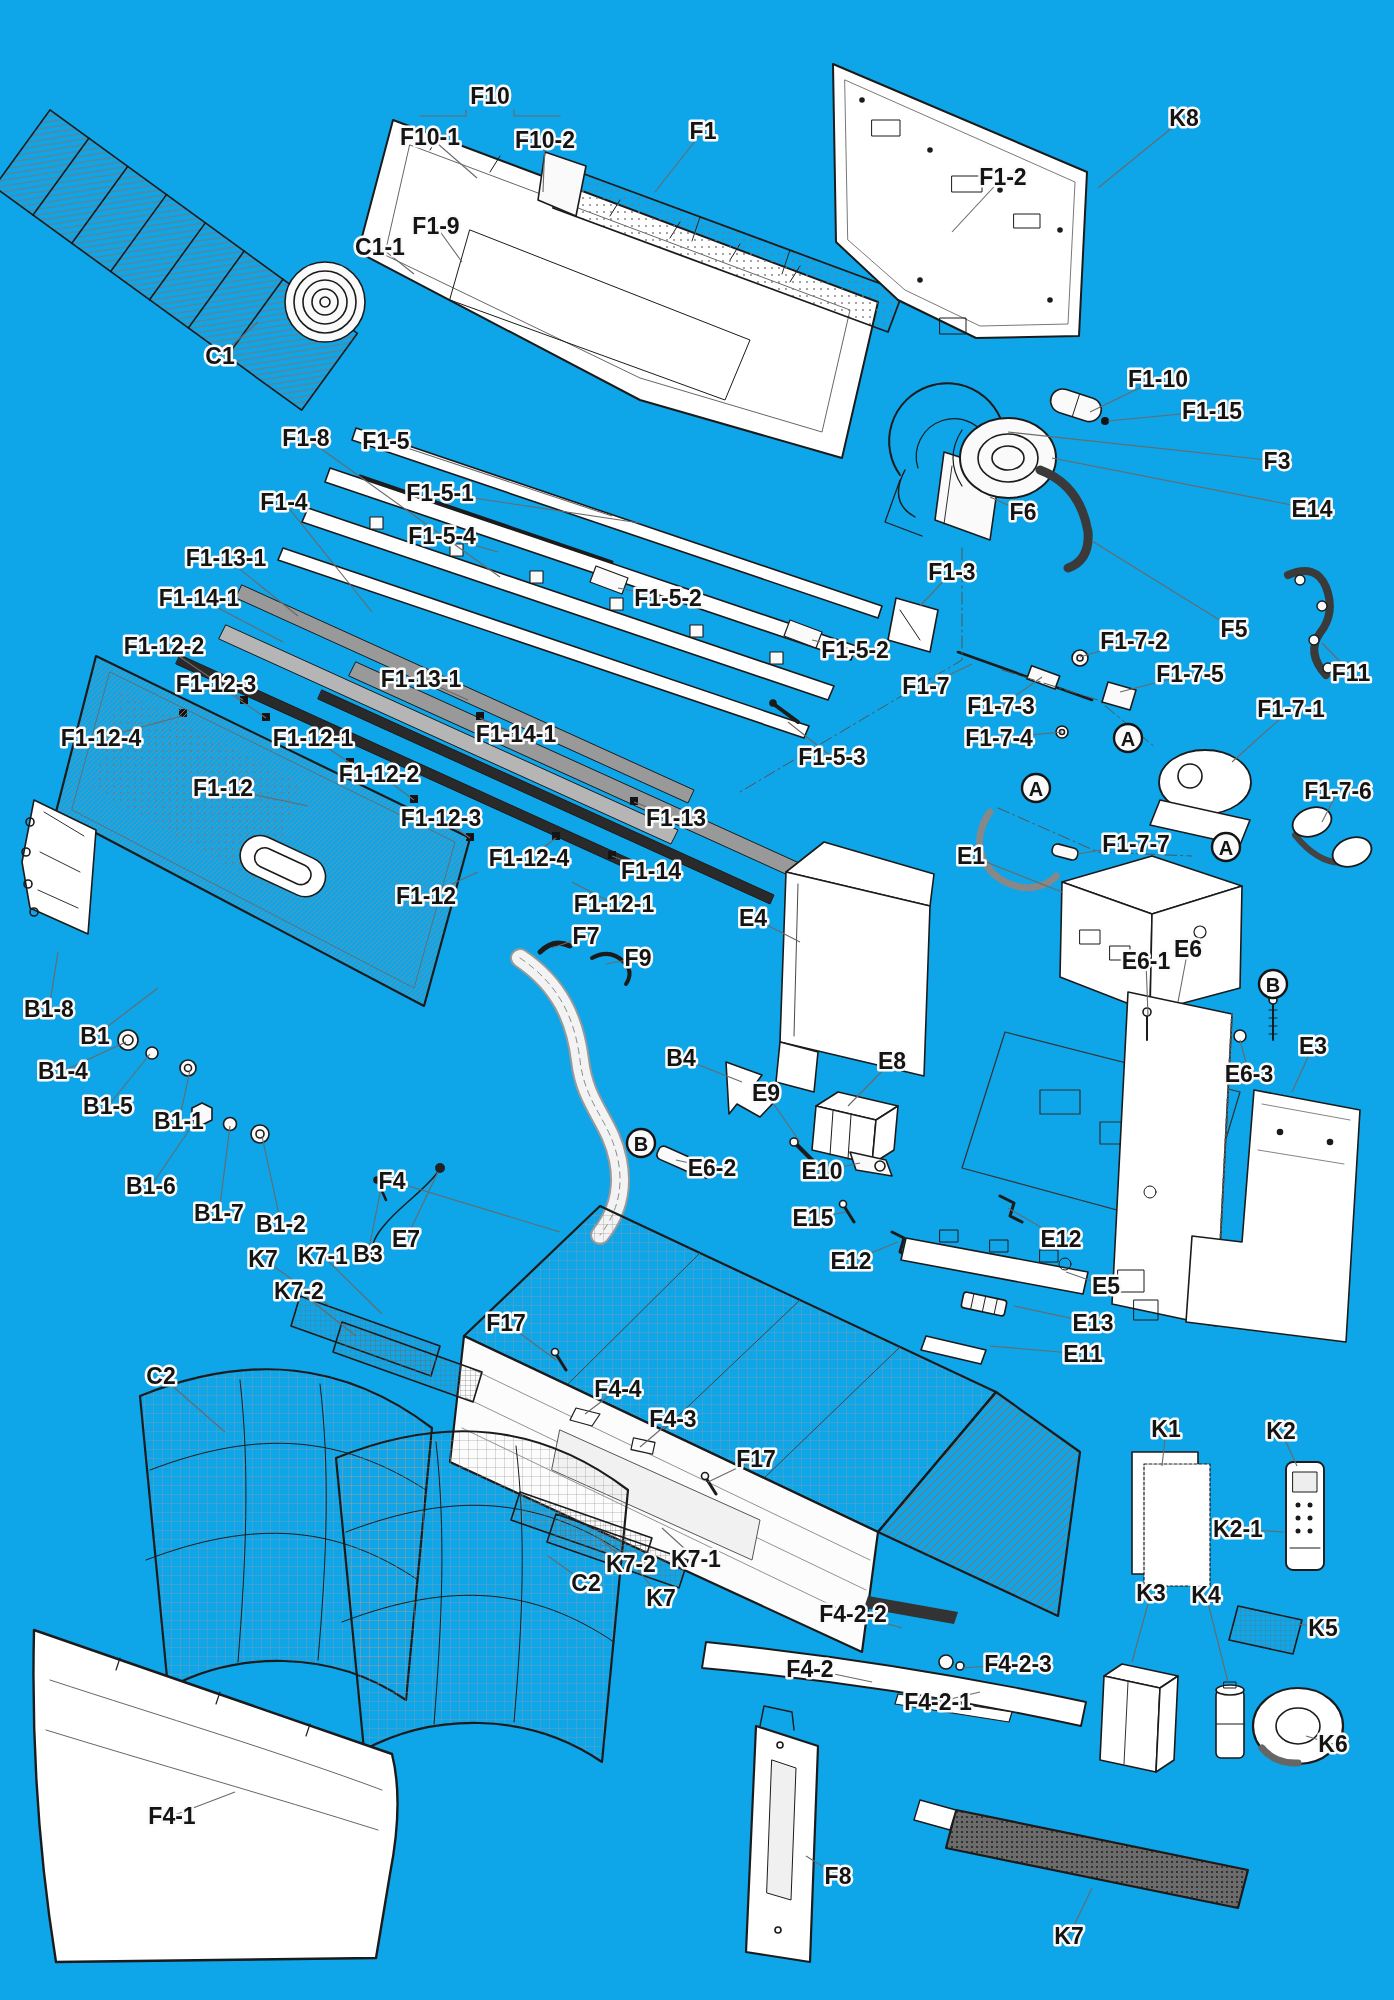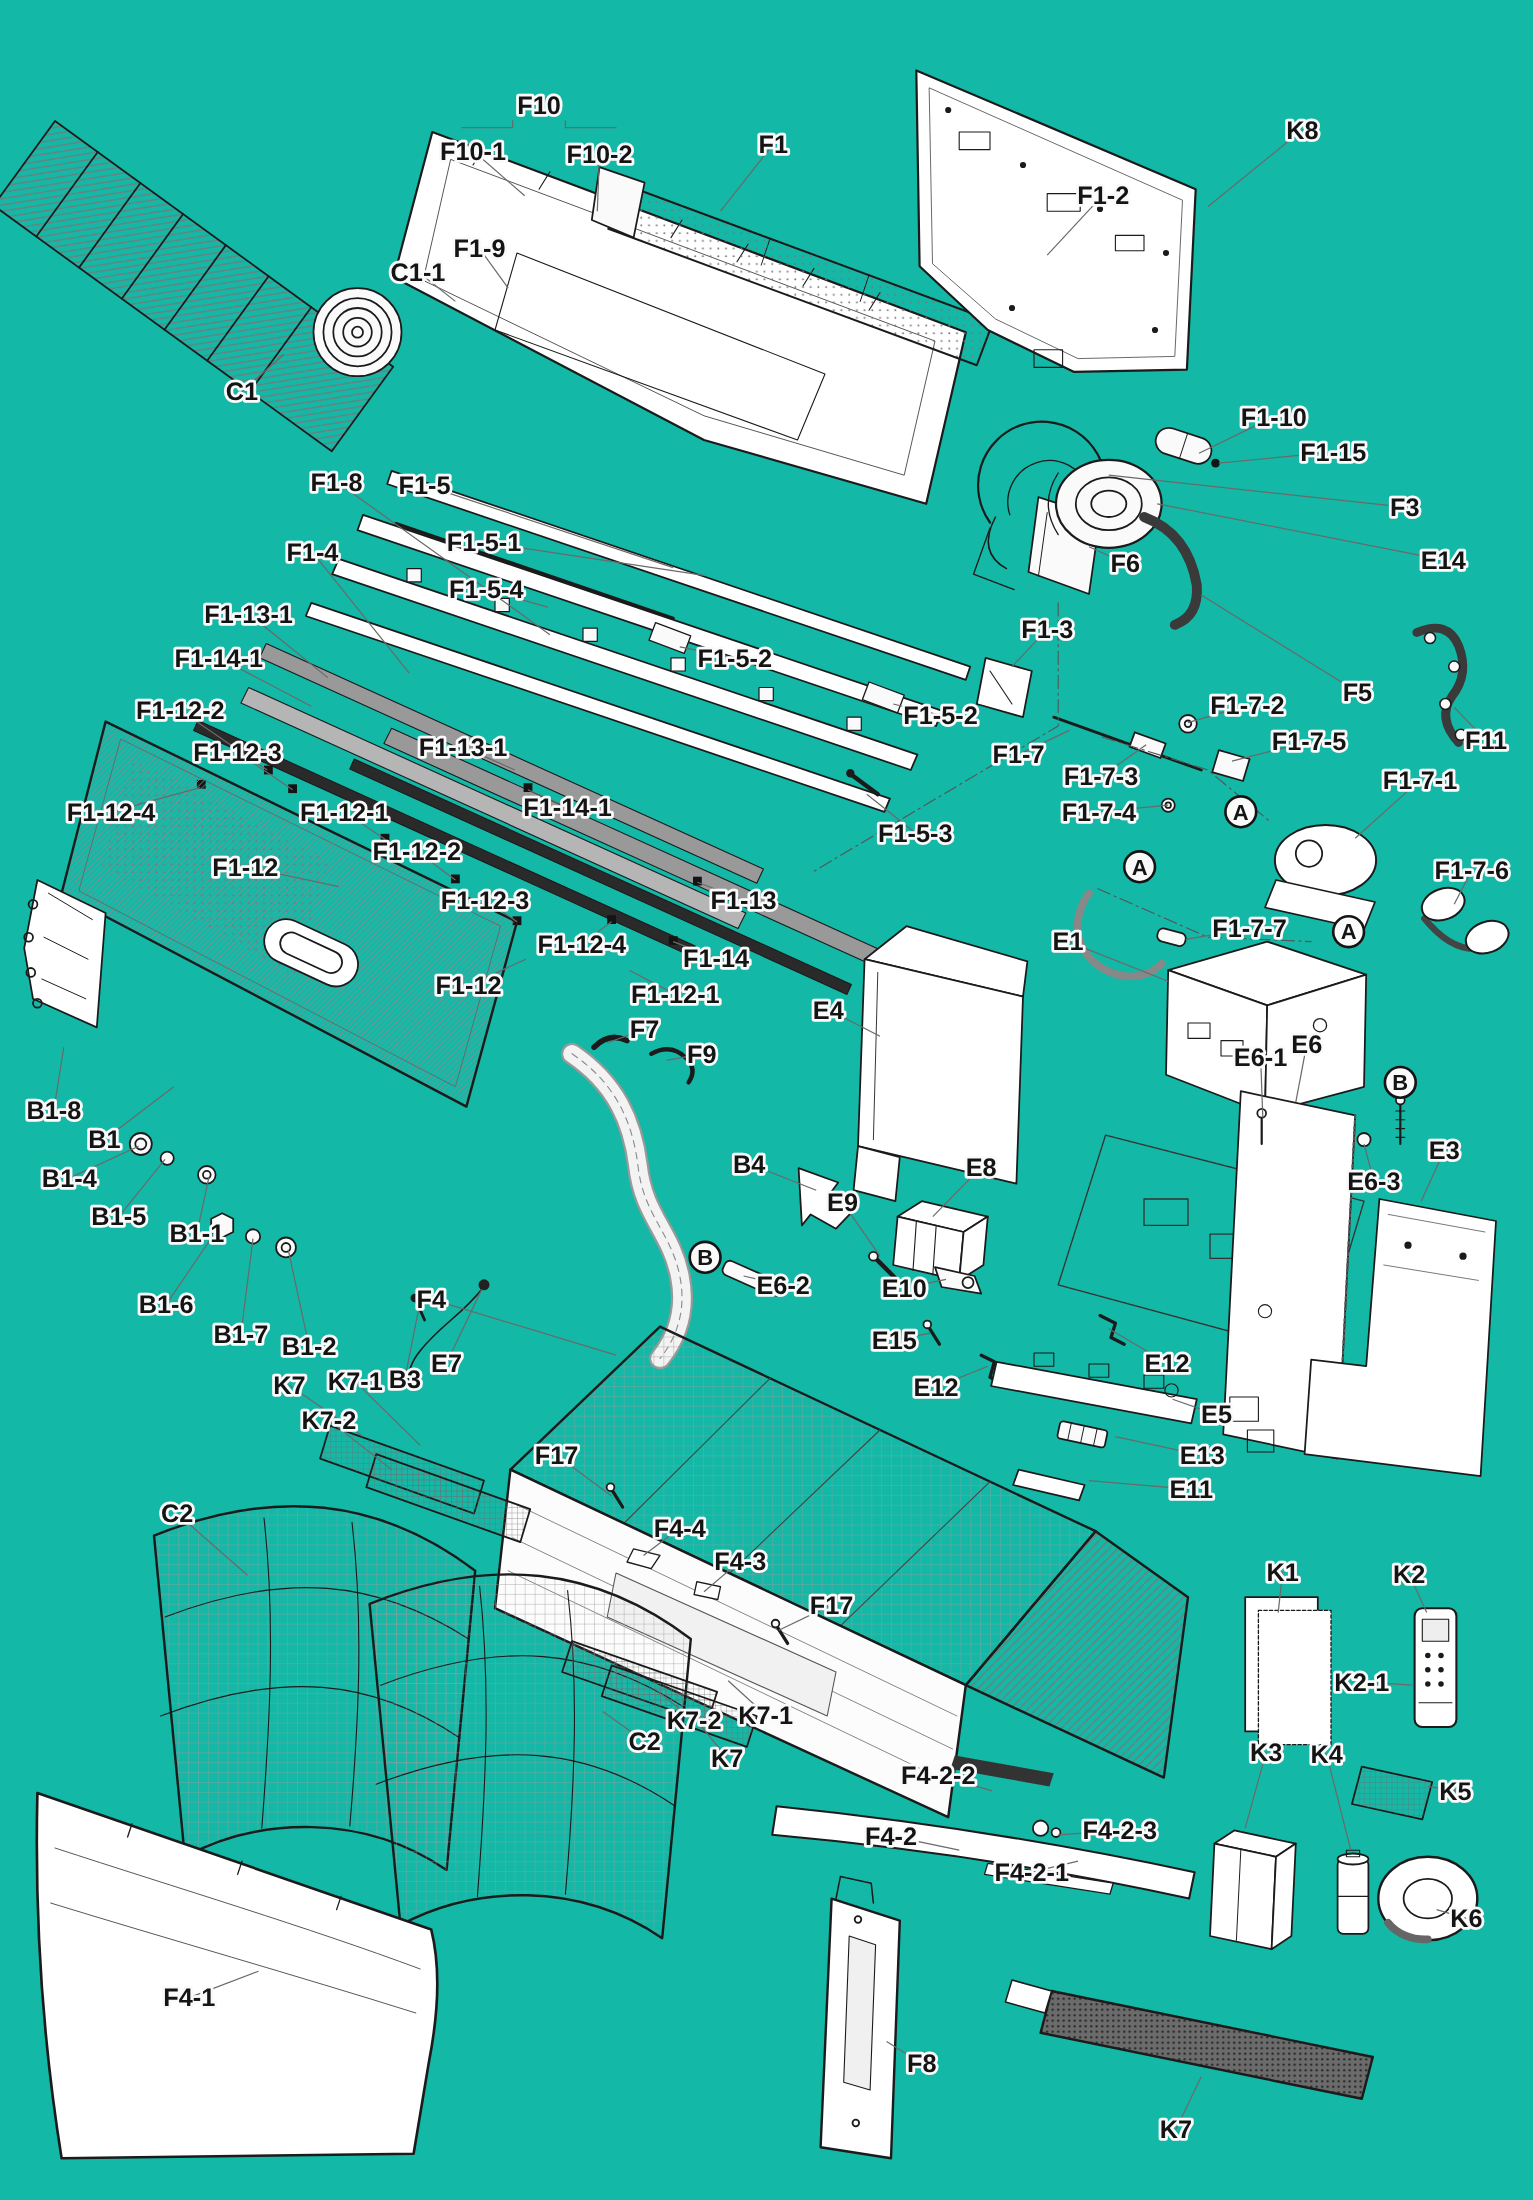--- a/index.html
+++ b/index.html
@@ -1,16 +1,16 @@
 <!DOCTYPE html>
 <html><head>
 <meta charset="utf-8">
 <style>
   html,body{margin:0;padding:0;background:#e8e8e8;}
-  .stage{position:relative;width:1394px;height:2000px;background:#14b8a6;margin:0 auto;
+  .stage{position:relative;width:1394px;height:2000px;background:#0ea5e9;margin:0 auto;
          font-family:"Liberation Sans",sans-serif;overflow:hidden;}
   svg{display:block;width:1394px;height:2000px;}
   [data-name="labels-layer"] text{
      font-family:"Liberation Sans",sans-serif;font-weight:bold;font-size:23px;
      fill:#141414;text-anchor:middle;dominant-baseline:central;
      paint-order:stroke;stroke:#fafafa;stroke-width:5px;stroke-linejoin:round;}
   [data-name="leader-lines"] line{stroke:#6a6a6a;stroke-width:1.1;}
   [data-name="callouts-layer"] circle{fill:#fafafa;stroke:#141414;stroke-width:2.4;}
   [data-name="callouts-layer"] text{
      font-family:"Liberation Sans",sans-serif;font-weight:bold;font-size:20px;

